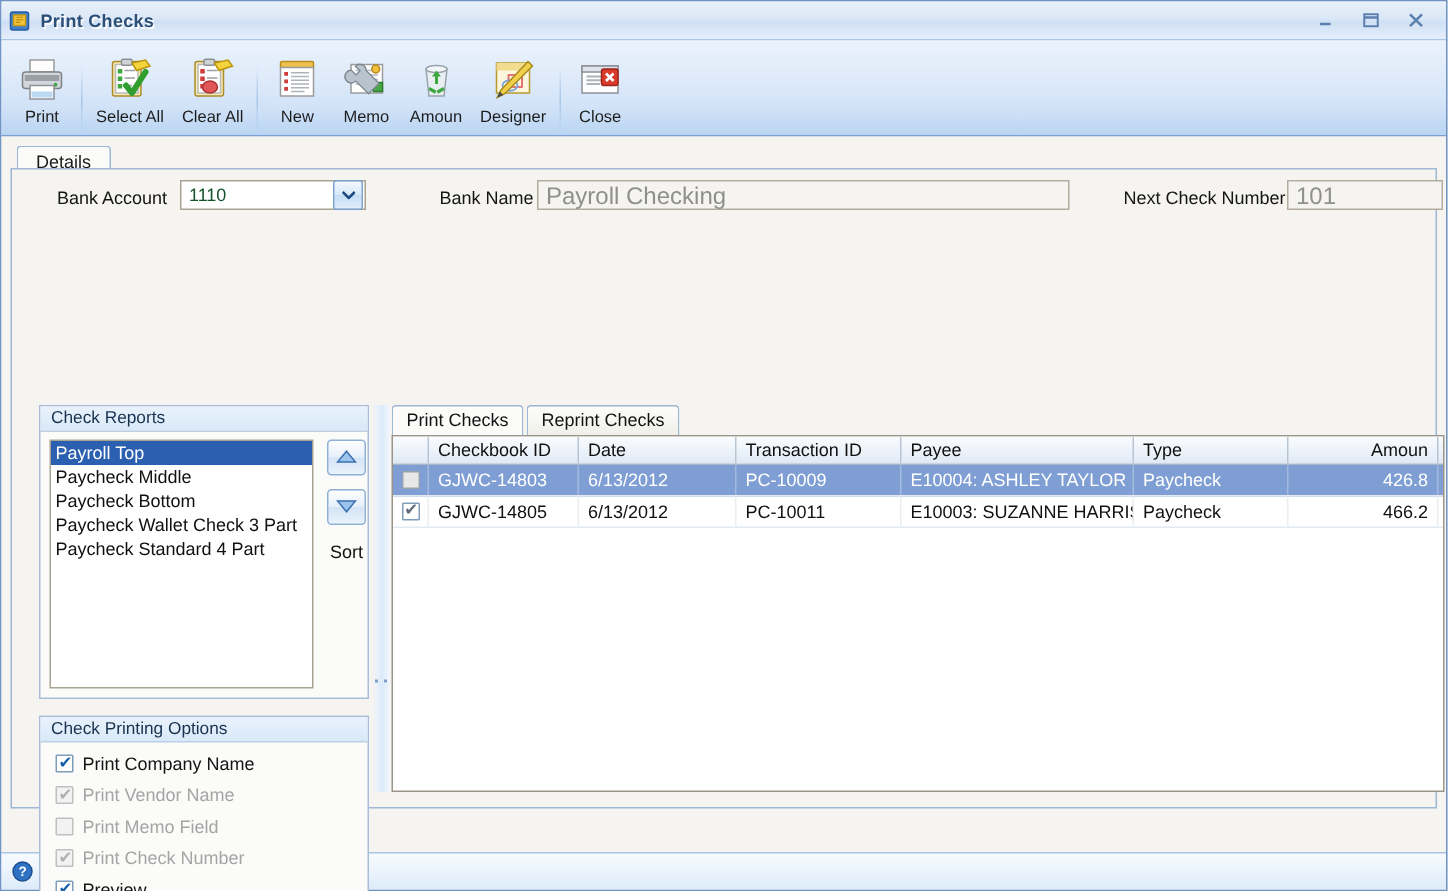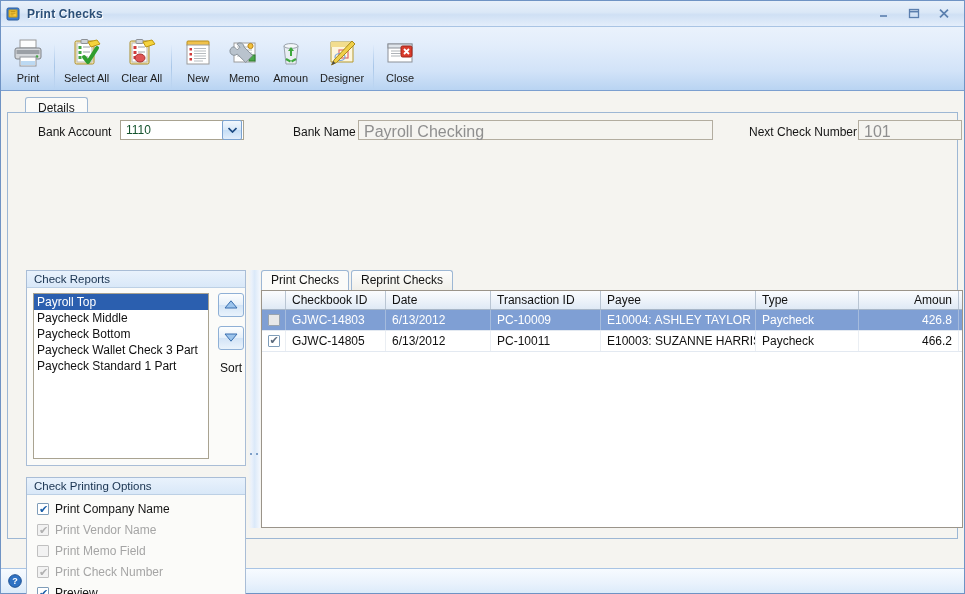--- a/index.html
+++ b/index.html
@@ -60,21 +60,21 @@
   .tsep{width:1px;height:46px;margin:5px 3px 0 3px;
         background:linear-gradient(to bottom,rgba(255,255,255,0),#a8c6e8,rgba(255,255,255,0));}
   
   .client{
     flex:1 1 auto;position:relative;
     background:#f5f4f0;
     padding:6px 6px 0 6px;box-sizing:border-box;
   }
   .tabstrip{height:21px;position:relative;}
   .tabitem{
-    position:absolute;left:18px;top:0;
+    position:absolute;left:4px;top:0;
     height:21px;box-sizing:border-box;
     padding:3px 12px 0 12px;
     background:#fbfbf9;
     border:1px solid #9db7d4;border-bottom:none;
     border-radius:3px 3px 0 0;
     font-size:12px;color:#1a1a1a;
     cursor:default;
   }
   .tabpage{
     position:absolute;left:6px;right:6px;top:21px;bottom:29px;
@@ -412,21 +412,21 @@
       </div>
 
       <div class="groupbox" id="checkReportsGroup">
         <div class="gb-head">Check Reports</div>
 
         <div class="listbox">
           <div class="li sel">Payroll Top</div>
           <div class="li">Paycheck Middle</div>
           <div class="li">Paycheck Bottom</div>
           <div class="li">Paycheck Wallet Check 3 Part</div>
-          <div class="li">Paycheck Standard 1 Part</div>
+          <div class="li">Paycheck Standard 4 Part</div>
         </div>
 
         <div class="sortwrap">
           <div class="sortbtn">
             <span>
               <svg width="14" height="9" viewBox="0 0 14 9">
                   <path d="M7 0.8 L13 8 L1 8 z" fill="#9cc4ec" stroke="#3a6fae" stroke-width="1"></path>
                 </svg>
             </span>
           </div>

